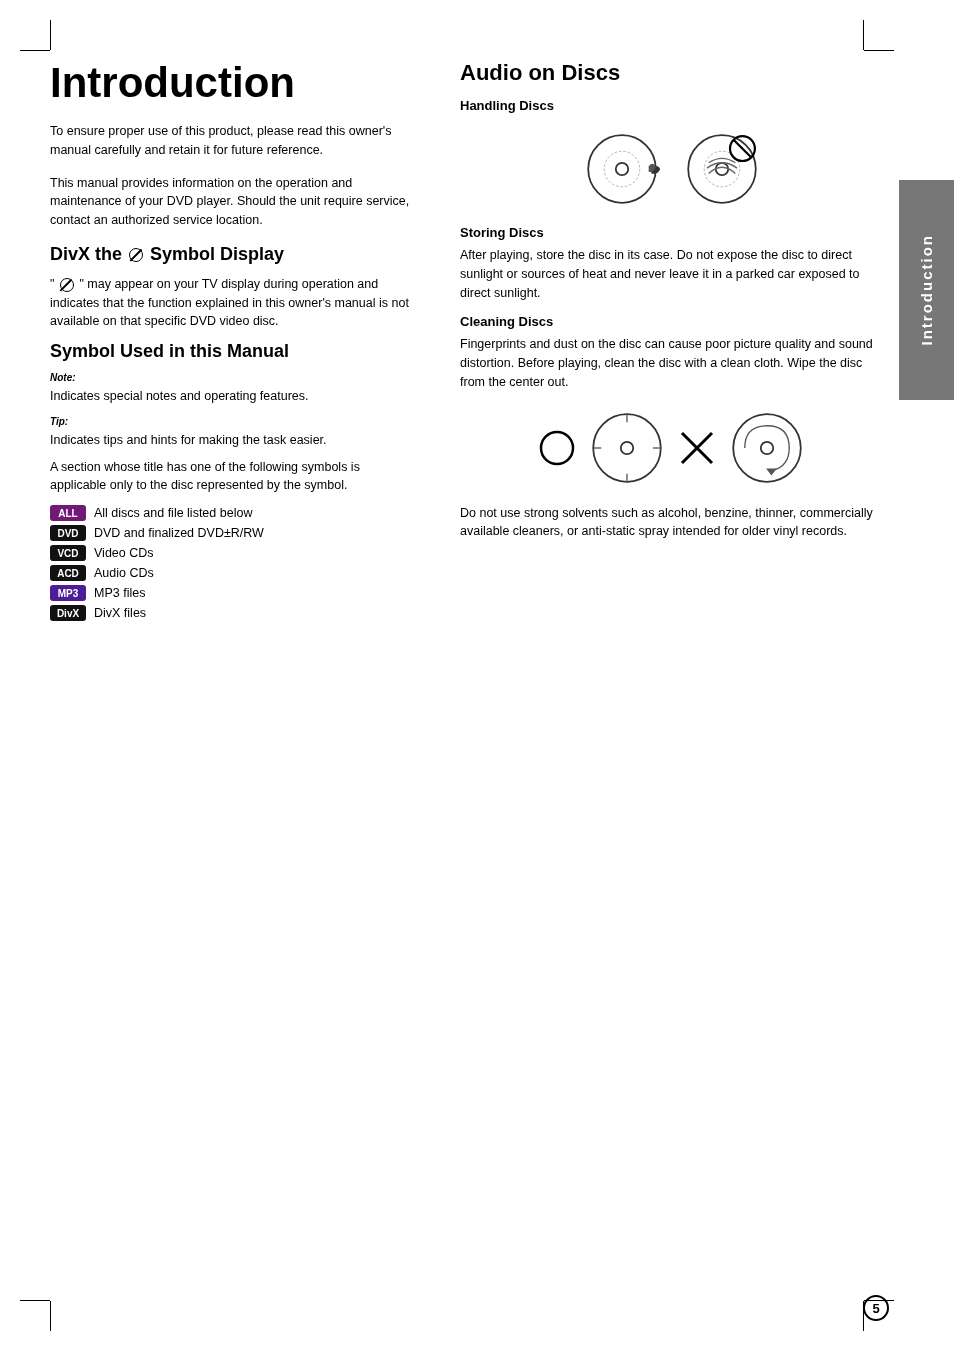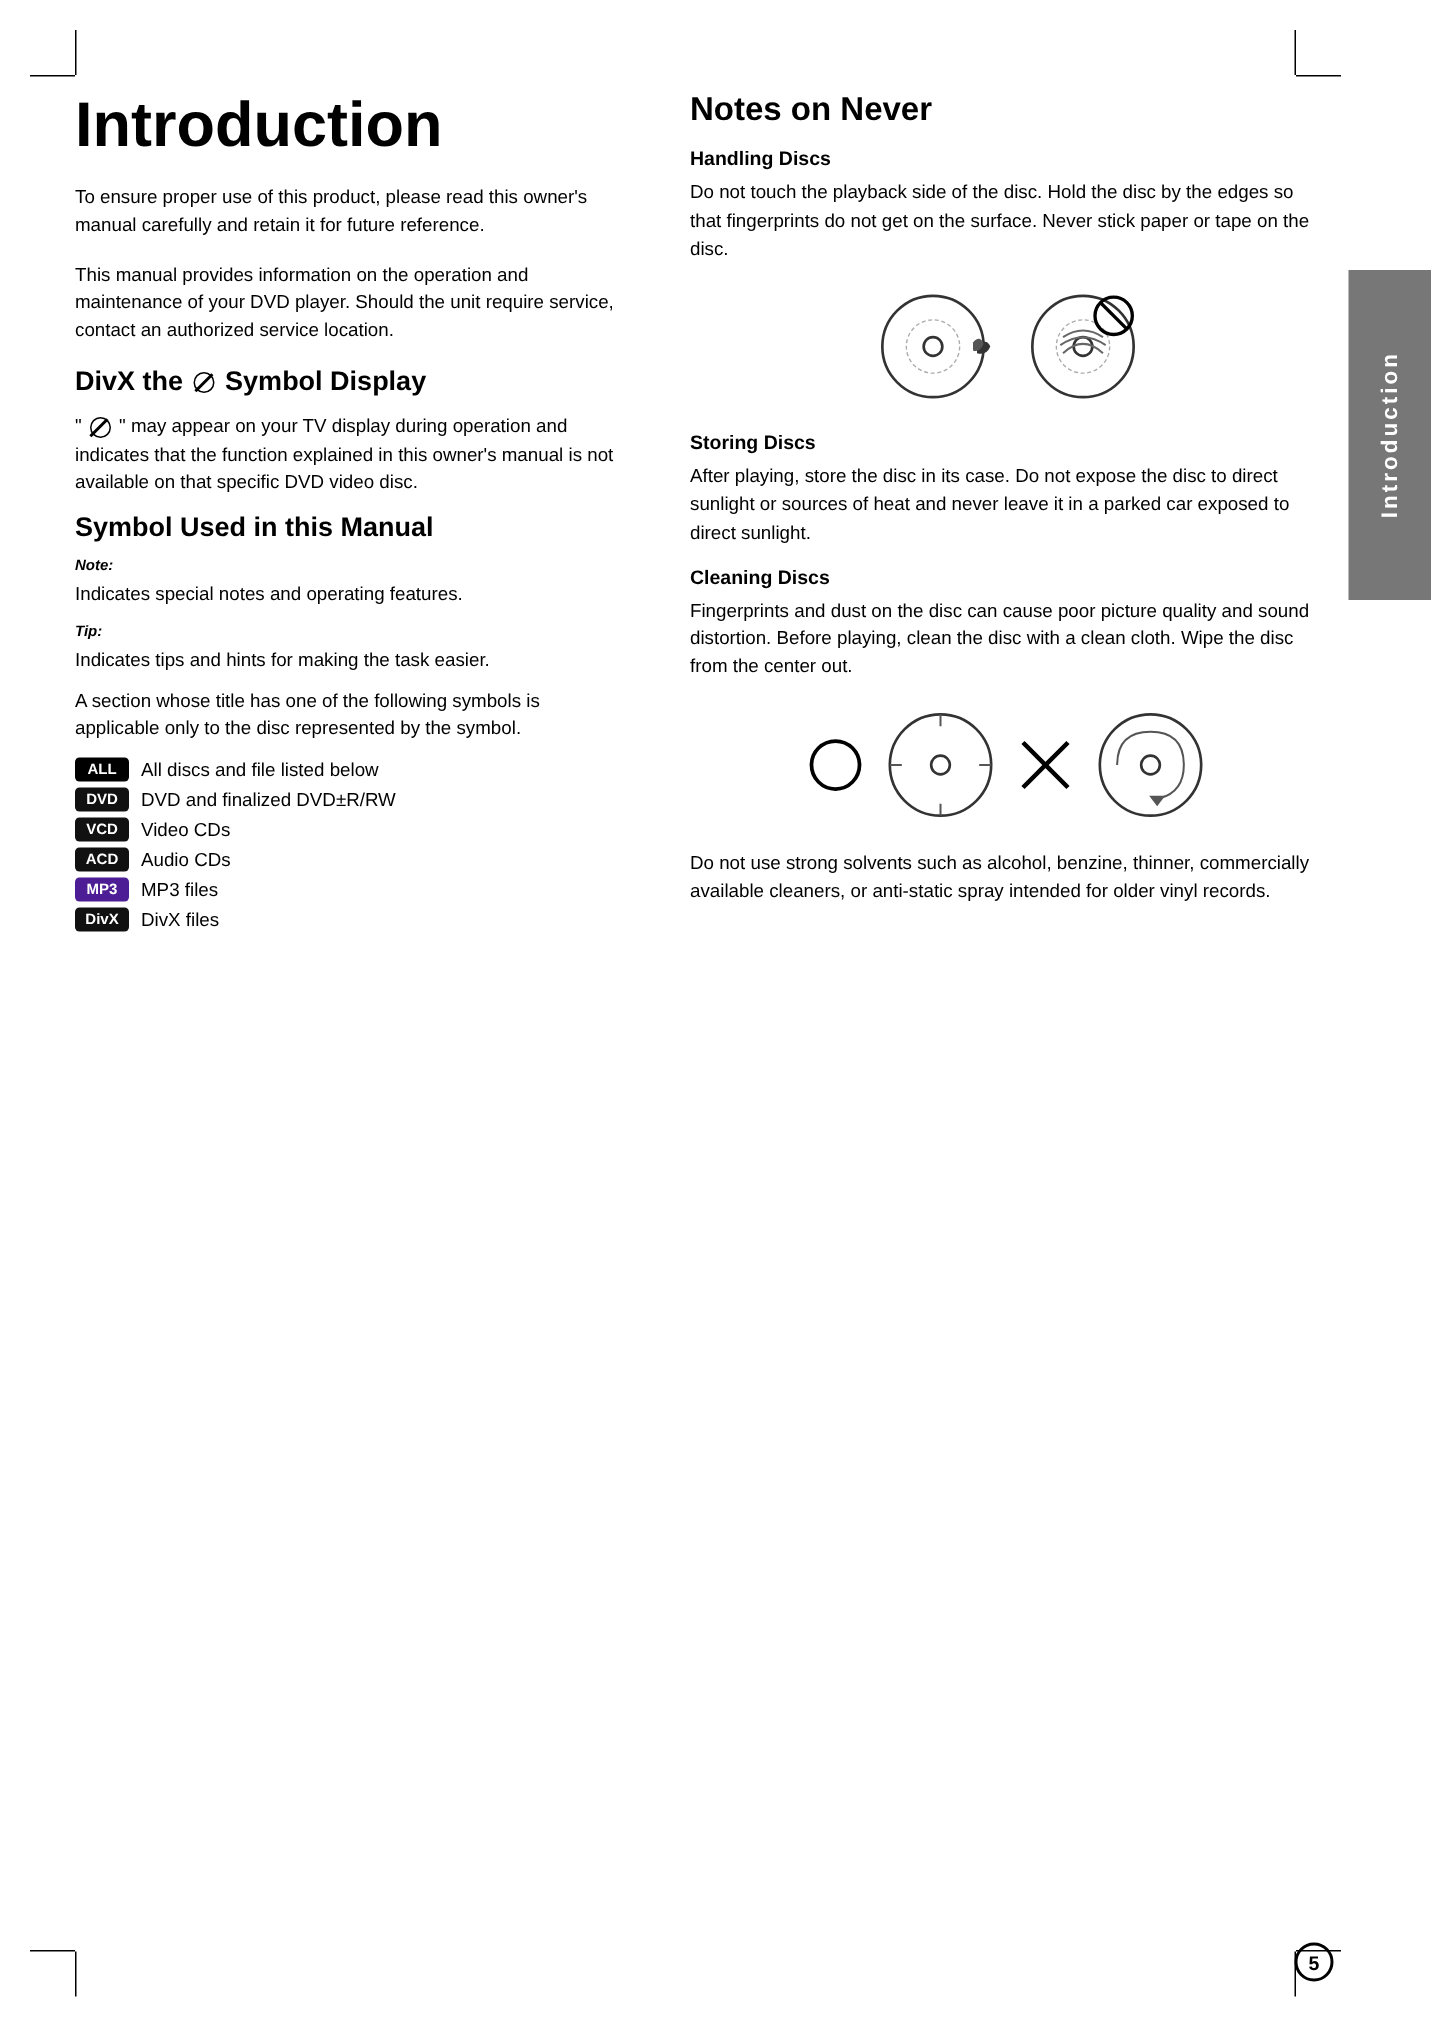--- a/index.html
+++ b/index.html
@@ -158,21 +158,21 @@
       justify-content: center;
       background: #222;
       color: #fff;
       font-size: 10px;
       font-weight: bold;
       border-radius: 3px;
       padding: 1px 5px;
       min-width: 36px;
       height: 16px;
     }
-    .badge-all { background: #000000; }
+    .badge-all { background: #701a75; }
     .badge-dvd { background: #111; text-align: center; }
     .badge-vcd { background: #111; }
     .badge-acd { background: #111; }
     .badge-mp3 { background: #4c1d95; }
     .badge-wma { background: #111; }
     .badge-divx { background: #111; }
 
     
     .disc-heading {
       font-size: 13px;
@@ -300,24 +300,23 @@
         <li>
           <span class="badge badge-divx">DivX</span>
           <span>DivX files</span>
         </li>
       </ul>
 
     </div>
 
     <div class="right-column">
 
-      <h2 class="section-heading" style="font-size:22px; margin-top:0;">Notes on Never</h2>
+      <h2 class="section-heading" style="font-size:22px; margin-top:0;">Audio on Discs</h2>
 
       <p class="disc-heading">Handling Discs</p>
-      <p class="body-text">Do not touch the playback side of the disc. Hold the disc by the edges so that fingerprints do not get on the surface. Never stick paper or tape on the disc.</p>
 
       <div class="disc-images">
 
         <svg class="disc-svg" viewBox="0 0 90 90" xmlns="http://www.w3.org/2000/svg">
           <circle cx="45" cy="45" r="38" fill="none" stroke="#333" stroke-width="2"></circle>
           <circle cx="45" cy="45" r="7" fill="none" stroke="#333" stroke-width="2"></circle>
           <circle cx="45" cy="45" r="20" fill="none" stroke="#aaa" stroke-width="1" stroke-dasharray="3,2"></circle>
 
           <path d="M78 45 Q85 38 88 45 Q85 52 78 50Z" fill="#333"></path>
           <path d="M75 42 Q80 36 83 43 Q80 50 75 48Z" fill="#555"></path>

